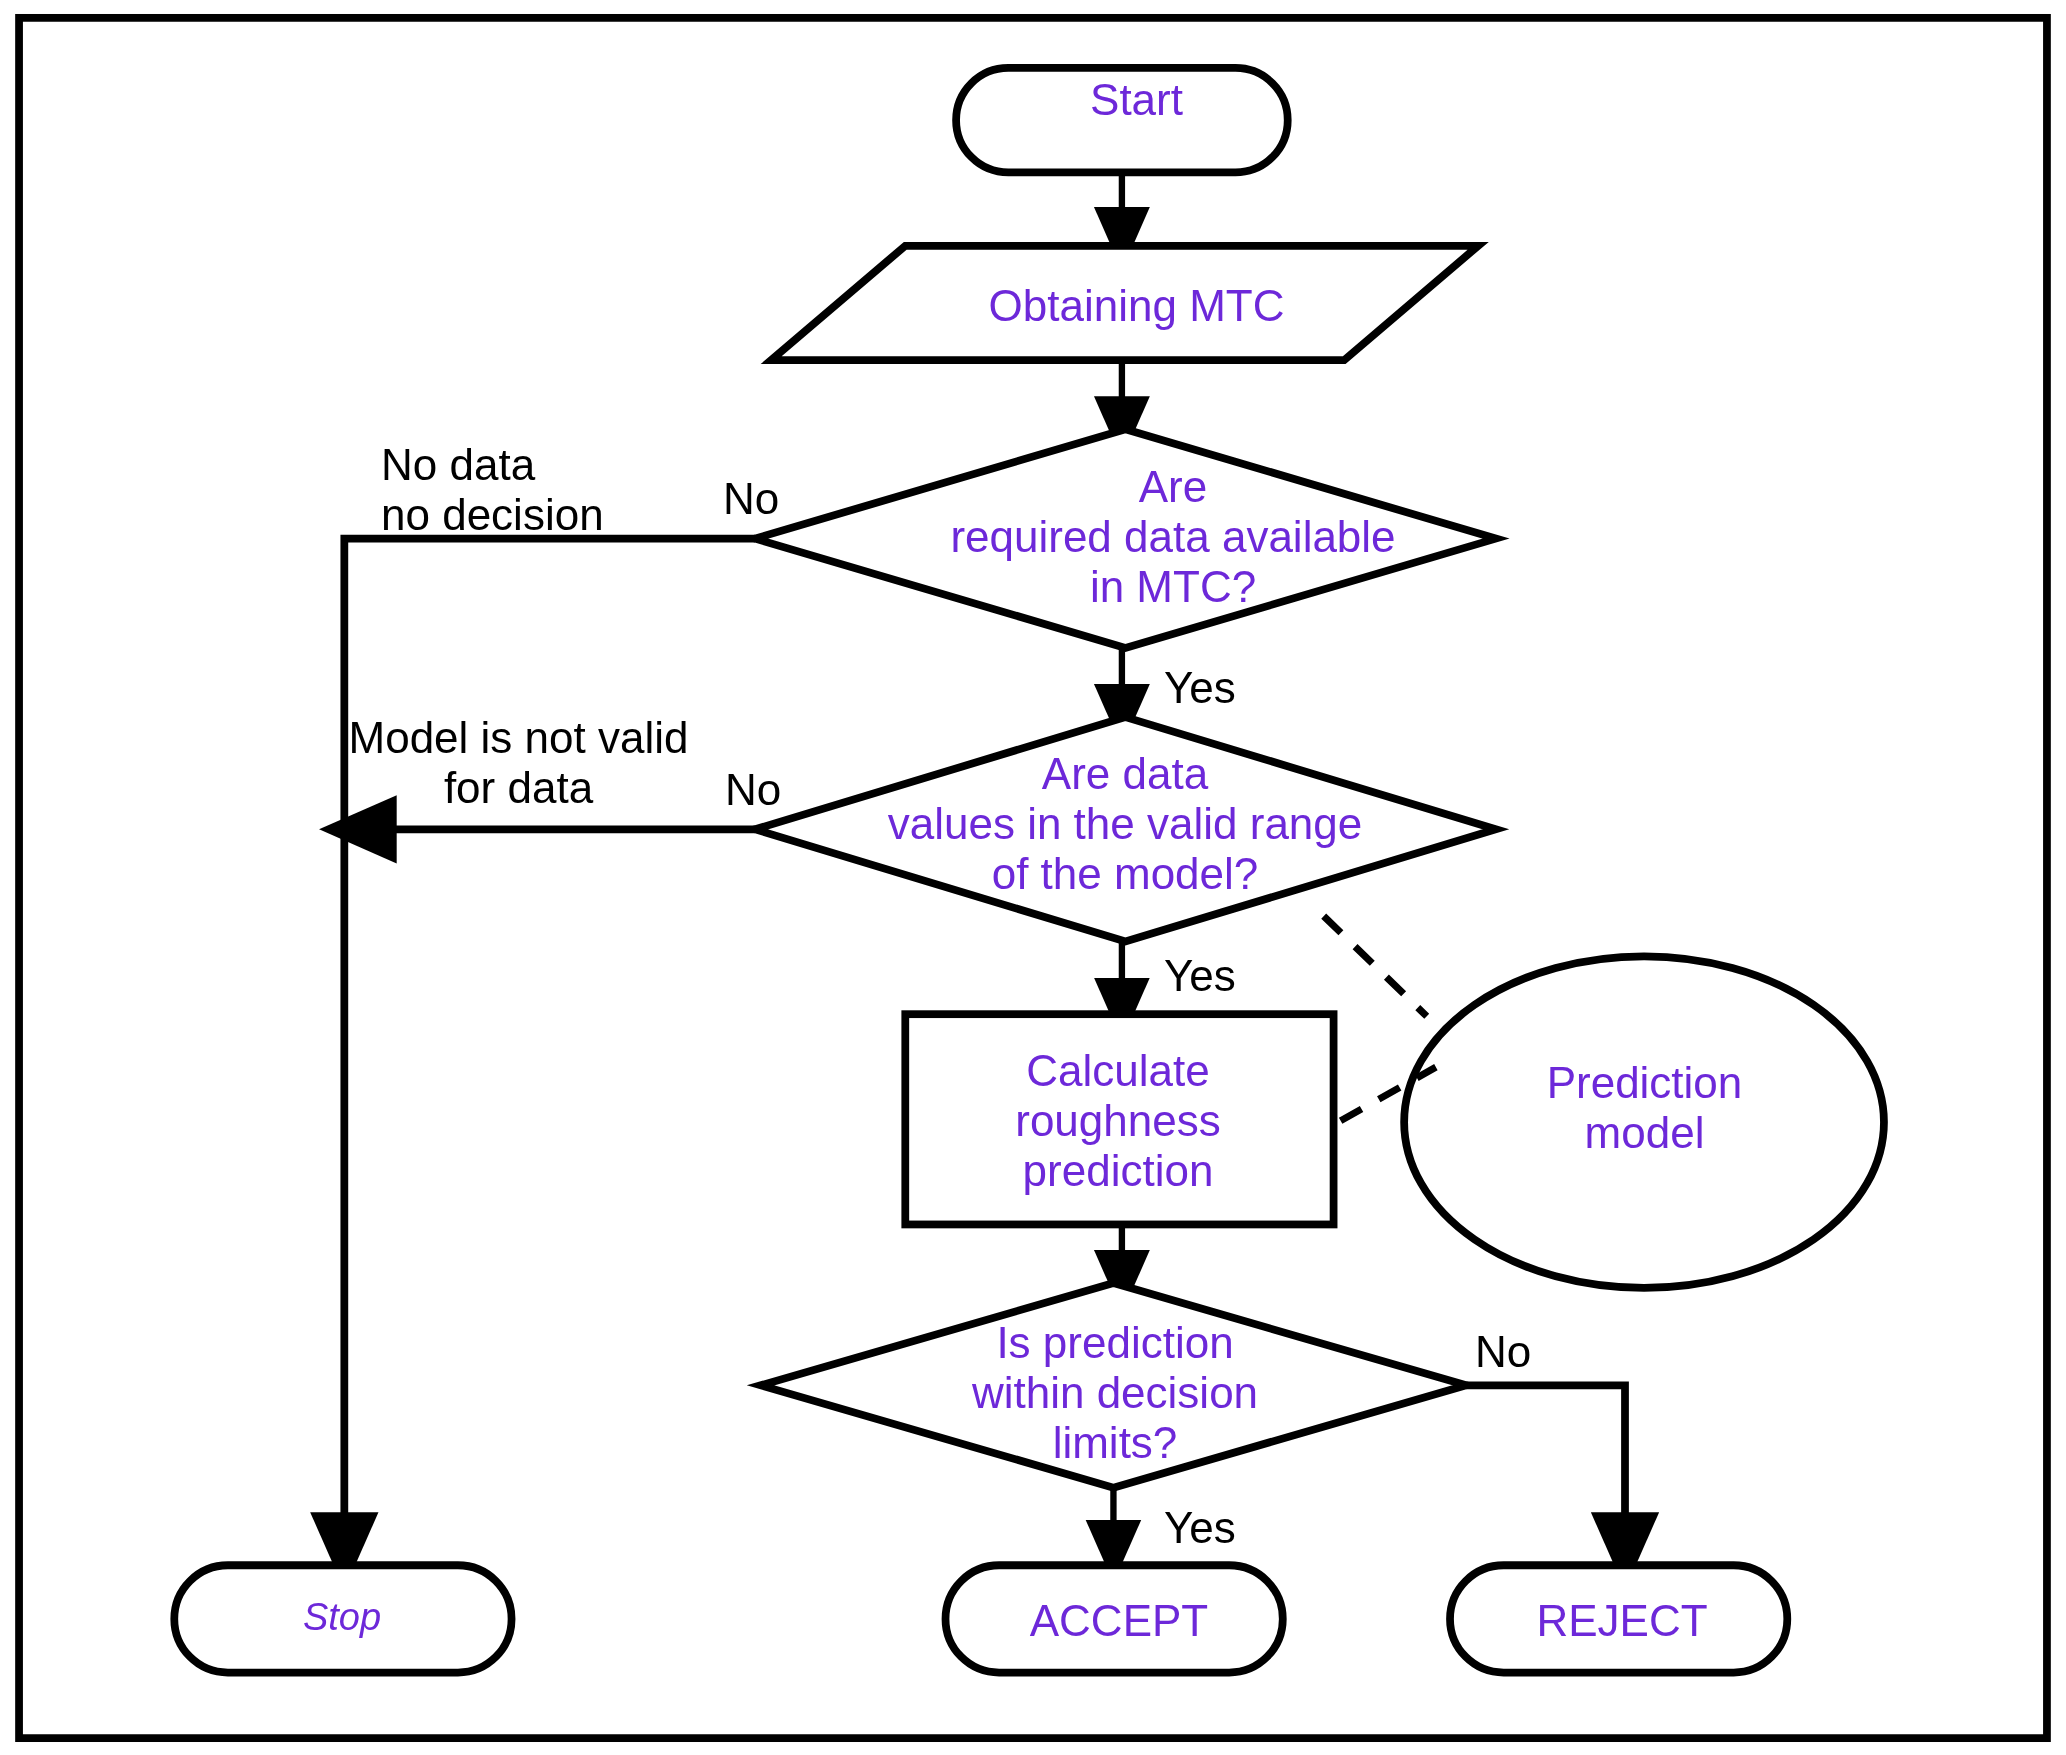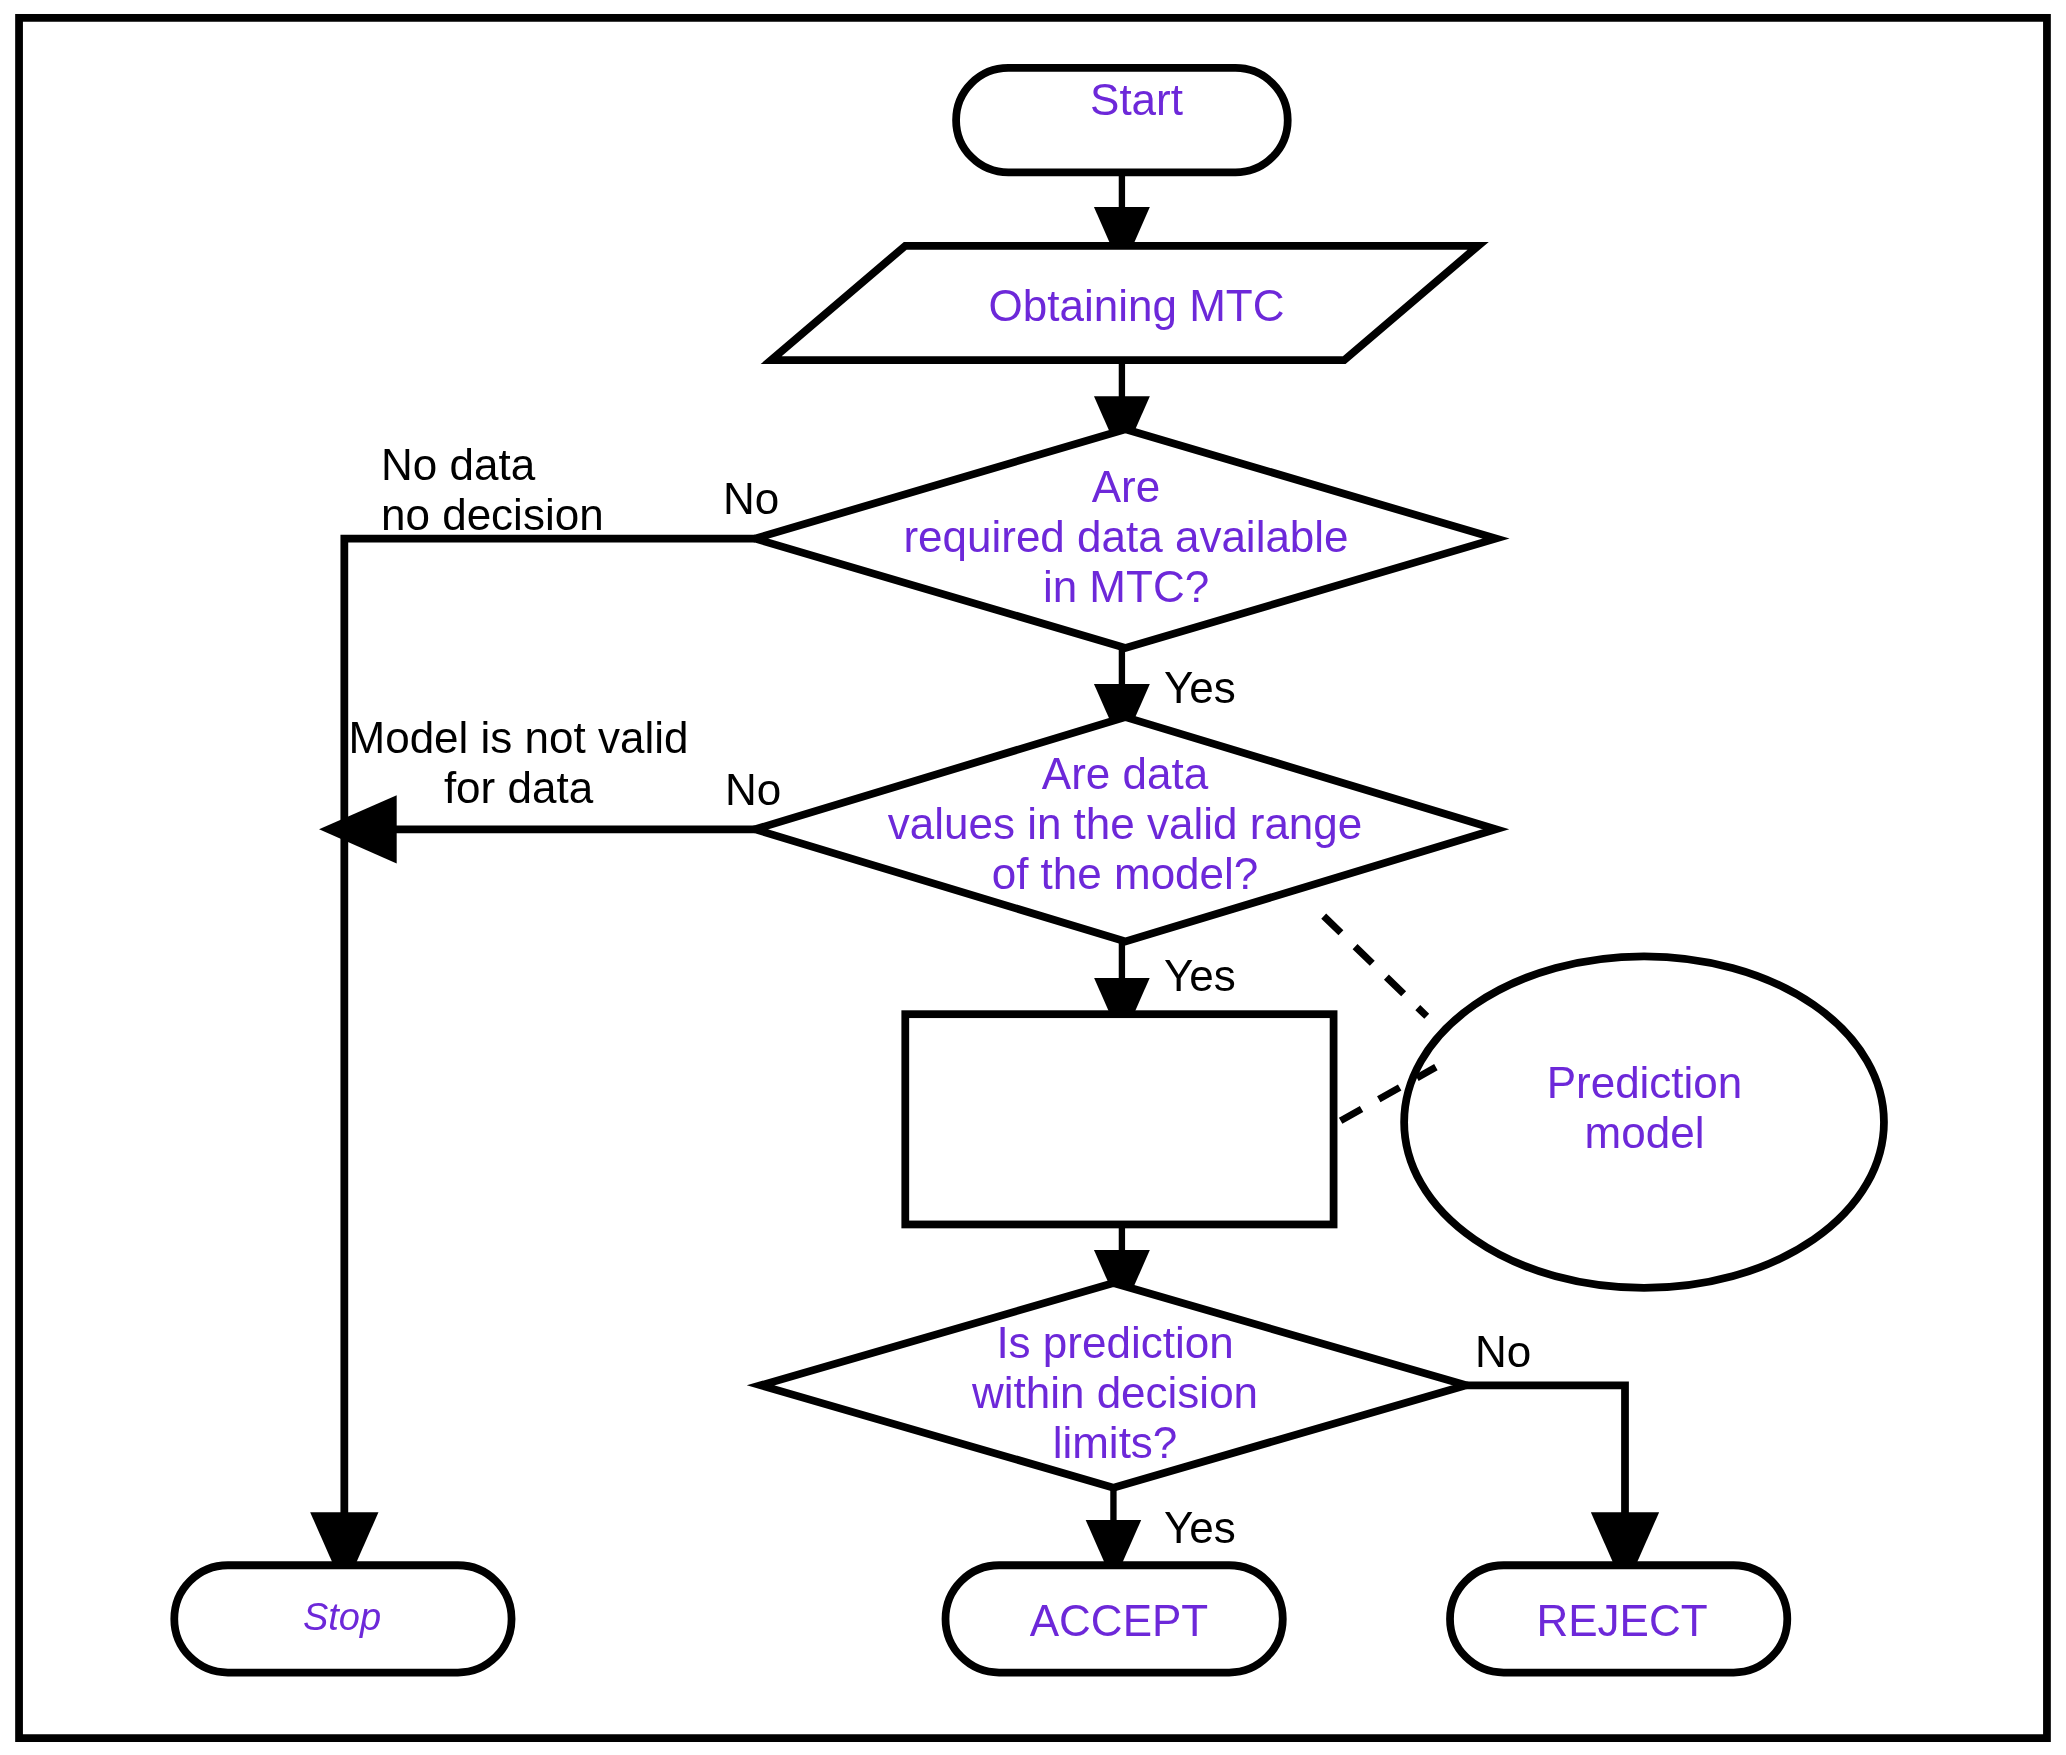--- a/index.html
+++ b/index.html
@@ -32,21 +32,21 @@
   }
   .edge-label {
     position: absolute;
     color: #000000;
     font-family: "Liberation Sans", sans-serif;
     line-height: 1.14;
     white-space: pre-line;
   }
   .t-start   { left: 953px; top: 75px;  width: 367px; font-size: 44px; }
   .t-mtc     { left: 946px; top: 281px;  width: 381px; font-size: 44px; }
-  .t-d1      { left: 840px; top: 462px;  width: 572px; font-size: 44px; }
+  .t-d1      { left: 887px; top: 462px;  width: 572px; font-size: 44px; }
   .t-d2      { left: 811px; top: 749px; width: 628px; font-size: 44px; }
   .t-calc    { left: 910px; top: 1046px; width: 416px; font-size: 44px; }
   .t-ellipse { left: 1440px; top: 1058px; width: 409px; font-size: 44px; }
   .t-d3      { left: 847px; top: 1318px; width: 536px; font-size: 44px; }
   .t-stop    { left: 179px;  top: 1596px; width: 326px; font-size: 38px; font-style: italic; }
   .t-accept  { left: 953px; top: 1596px; width: 332px; font-size: 44px; }
   .t-reject  { left: 1456px; top: 1596px; width: 332px; font-size: 44px; text-align: center; }
 
   .l-nodata      { left: 381px;  top: 440px;  width: 332px; font-size: 44px; text-align: left; }
   .l-no1         { left: 723px; top: 474px;  font-size: 44px; }
@@ -119,20 +119,23 @@
   <div class="node-text t-mtc">Obtaining MTC</div>
 
   <div class="node-text t-d1">Are
 required data available
 in MTC?</div>
 
   <div class="node-text t-d2">Are data
 values in the valid range
 of the model?</div>
 
+  <div class="node-text t-calc">Calculate
+roughness
+prediction</div>
 
   <div class="node-text t-ellipse">Prediction
 model</div>
 
   <div class="node-text t-d3">Is prediction
 within decision
 limits?</div>
 
   <div class="node-text t-stop">Stop</div>
 

